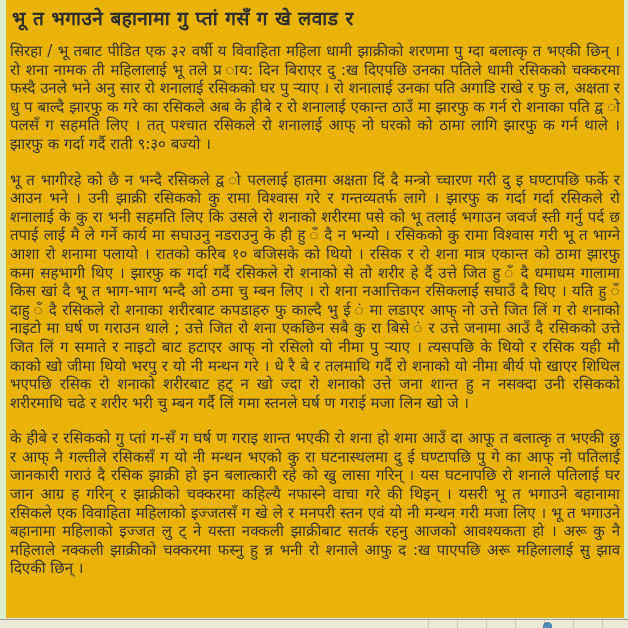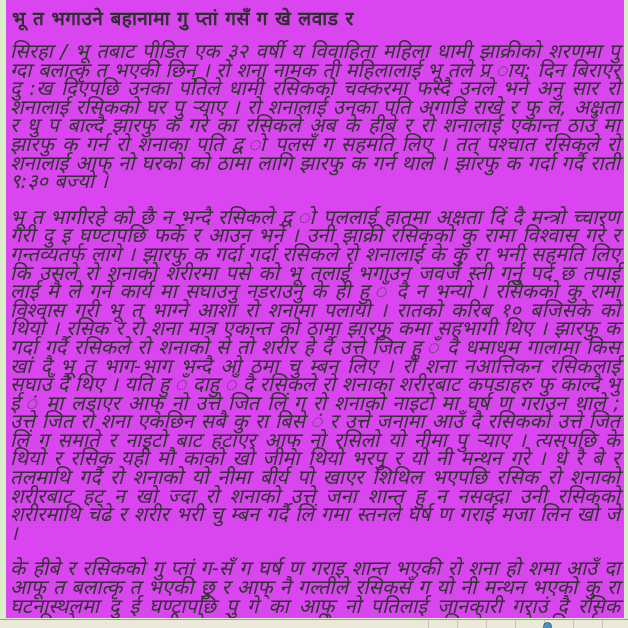--- a/index.html
+++ b/index.html
@@ -15,40 +15,39 @@
     position: relative;
     width: 628px;
     height: 628px;
   }
   .content {
     position: absolute;
     left: 6px;
     top: 0;
     width: 618px;
     height: 618px;
-    background: #d946ef;
+    background: #eab308;
     box-sizing: border-box;
     padding: 4px 4px 0 4px;
     overflow: hidden;
   }
   h1.title {
     margin: 2px 0 12px 2px;
     font-size: 19px;
     line-height: 24px;
     font-weight: bold;
     color: #2f2f2f;
     letter-spacing: 0.5px;
   }
   p.para {
     margin: 0 0 17px 0;
-    font-size: 20px;
+    font-size: 15px;
     line-height: 18.6px;
     color: #333333;
     text-align: justify;
-    font-style: italic;
   }
   .bottombar {
     position: absolute;
     left: 0;
     bottom: 0;
     width: 628px;
     height: 9px;
     background: #ece9d8;
     border-top: 1px solid #9a9a9a;
     box-sizing: border-box;

